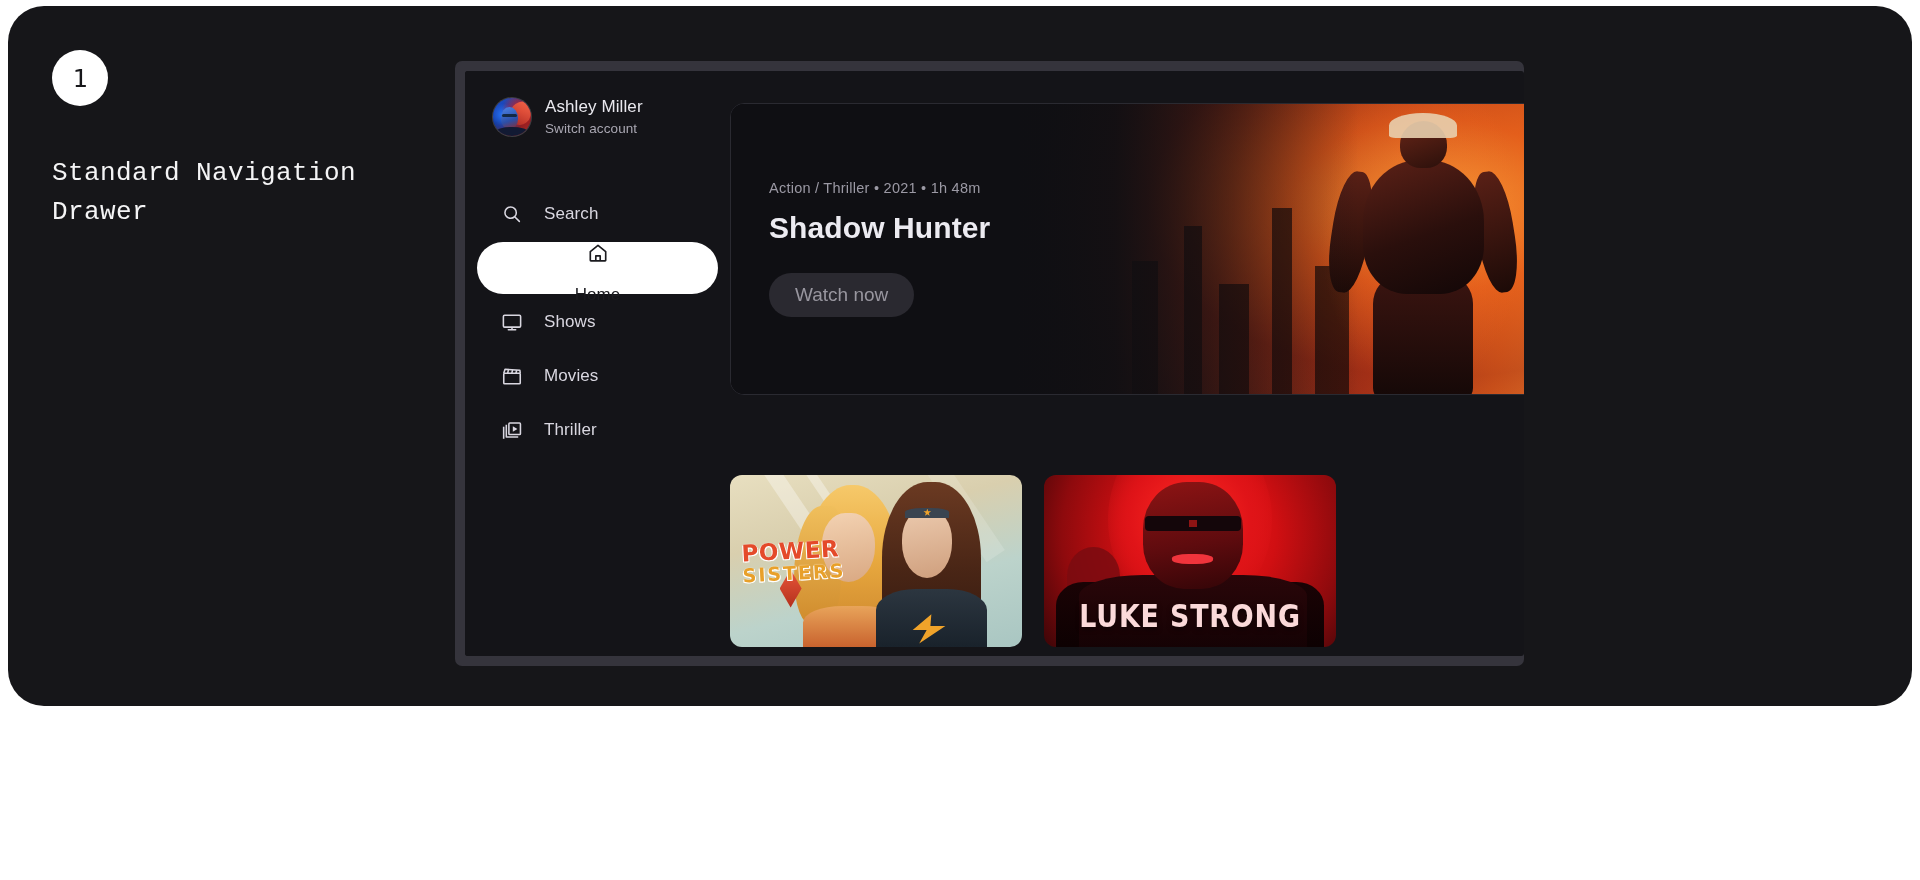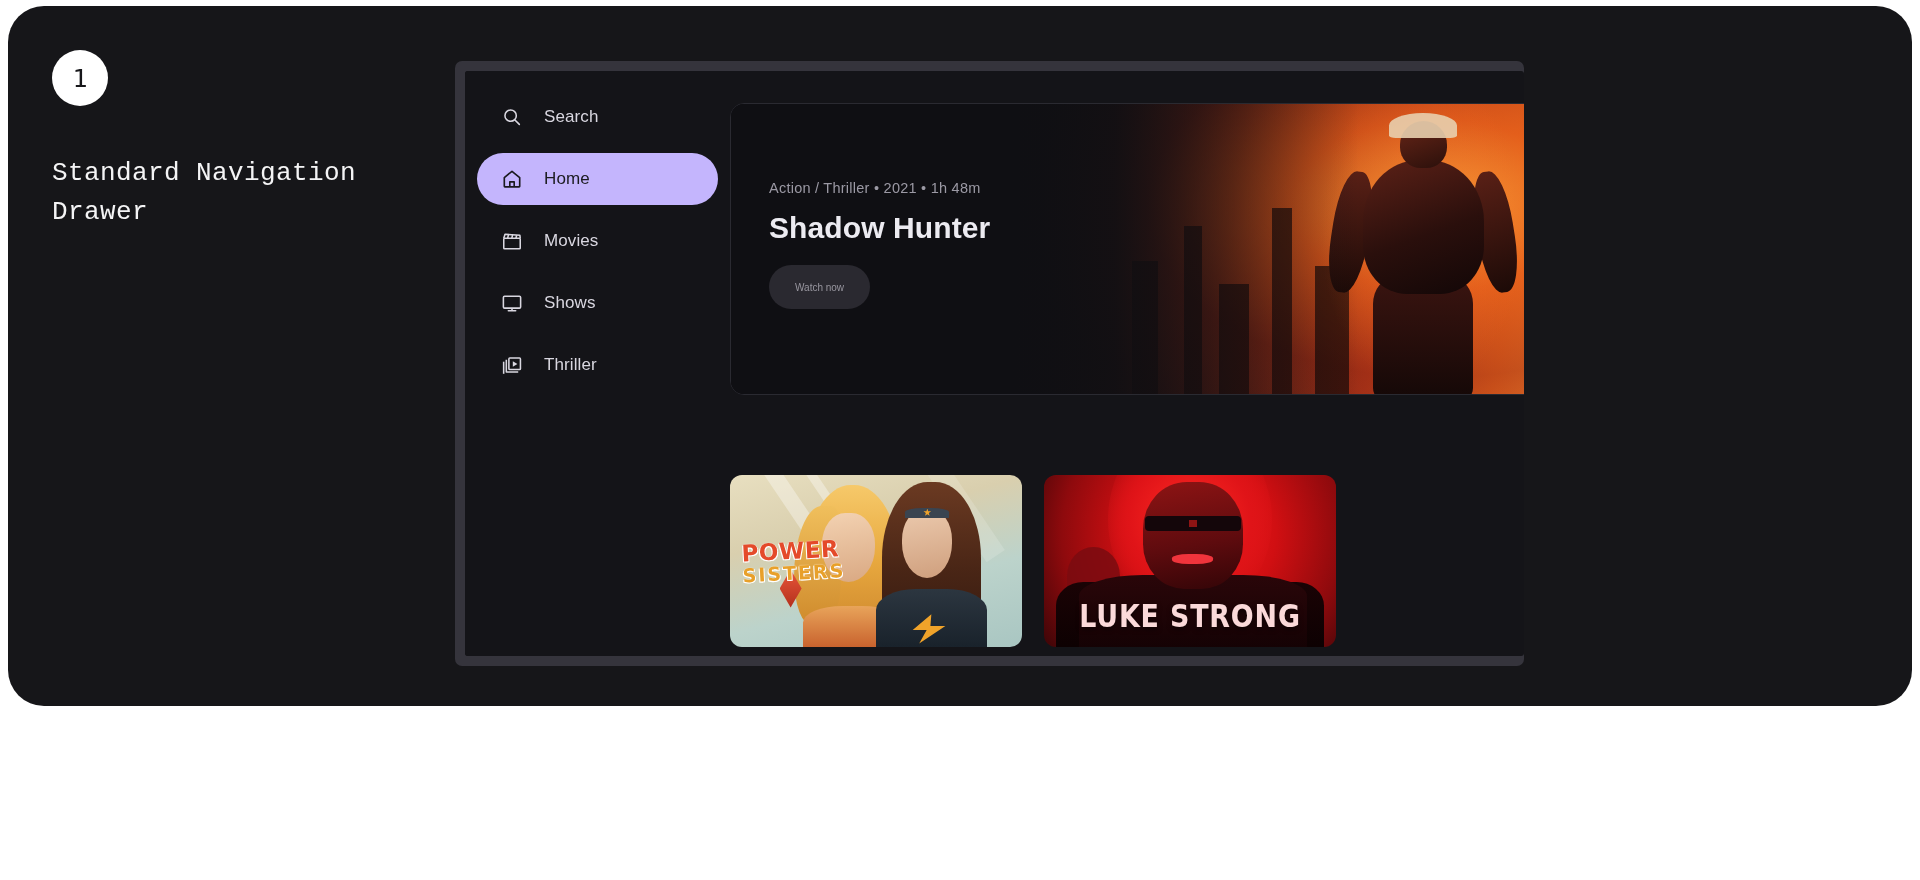--- a/index.html
+++ b/index.html
@@ -92,29 +92,29 @@
     background:#0d2030; border-radius:2px; opacity:.85;
   }
   .avatar .av-body {
     position:absolute; left:10%; bottom:0; width:80%; height:22%;
     background:#121a33; border-radius:48% 48% 0 0;
   }
   .acct-text { display:flex; flex-direction:column; gap:4px; }
   .acct-name { font-size:17px; color:#e9e8ee; font-weight:500; letter-spacing:.1px; }
   .acct-sub  { font-size:13.5px; color:#a9a7b2; letter-spacing:.1px; }
 
-  .nav { display:flex; flex-direction:column; gap:10px; }
+  .nav { display:flex; flex-direction:column; gap:2px; }
   .nav-item {
     display:flex; align-items:center; gap:21px;
     height:52px; padding:0 24px;
     border-radius:26px;
     color:#d9d7e0; cursor:pointer;
   }
   .nav-item .nav-label { font-size:17px; letter-spacing:.1px; }
-  .nav-item.active { background:#c4b5fd; color:#1b1b1f; }
+  .nav-item.active { background:#ffffff; color:#1b1b1f;flex-direction:column; }
   .nav-item.active .nav-label { font-weight:400; }
   .ico { width:22px; height:22px; flex:0 0 22px; display:block; }
   .ico svg { display:block; width:22px; height:22px; }
   .nav-spacer { flex:1 1 auto; }
   .nav-bottom { padding-bottom:18px; }
 
   
   #content {
     flex:1 1 auto; position:relative;
     padding:32px 0 0 0;
@@ -180,23 +180,23 @@
     position:absolute; inset:0;
     background:linear-gradient(90deg,#0f0f13 0%, #0f0f13 32%, rgba(15,15,19,.92) 44%, rgba(15,15,19,.45) 58%, rgba(15,15,19,0) 72%);
   }
   .hero-copy {
     position:absolute; left:38px; top:76px; width:420px; z-index:4;
   }
   .hero-meta { font-size:14.5px; color:#9b99a4; letter-spacing:.25px; }
   .hero-title { margin-top:15px; font-size:30px; color:#ecebf1; font-weight:700; letter-spacing:.1px; }
   .hero-desc { margin-top:20px; font-size:15.5px; line-height:25px; color:#b6b4c0; }
   .watch-btn {
-    margin-top:20px; display:inline-flex; align-items:center; justify-content:center;
+    margin-top:28px; display:inline-flex; align-items:center; justify-content:center;
     height:44px; padding:0 26px; border-radius:22px;
-    background:#2a2930; color:#98969f; font-size:10px;
+    background:#2a2930; color:#98969f; font-size:19px;
     border:none; cursor:pointer;
   }
 
   
   .card-row {
     position:absolute; left:0; top:404px;
     display:flex; gap:22px;
   }
   .card {
     position:relative; width:292px; height:172px;
@@ -335,20 +335,33 @@
       <span>1</span>
     </div>
     <div class="ann-title">Standard Navigation Drawer</div>
   </div>
 
   <div id="window">
     <div id="app">
 
       <nav id="drawer">
 
+        <div class="account">
+          <div class="avatar">
+            <div class="av-bg"></div>
+              <div class="av-hair"></div>
+              <div class="av-face"></div>
+            <div class="av-glass"></div>
+              <div class="av-body"></div>
+          </div>
+          <div class="acct-text">
+            <div class="acct-name">Ashley Miller</div>
+            <div class="acct-sub">Switch account</div>
+          </div>
+        </div>
 
         <div class="nav">
 
           <div class="nav-item">
             <span class="ico">
               <svg viewBox="0 0 24 24" fill="none" stroke="currentColor" stroke-width="1.7" stroke-linecap="round">
                 <circle cx="10.5" cy="10.5" r="6.2"></circle>
                   <line x1="15.2" y1="15.2" x2="20" y2="20"></line>
               </svg>
             </span>
@@ -356,42 +369,42 @@
           </div>
 
           <div class="nav-item active">
             <span class="ico">
               <svg viewBox="0 0 24 24" fill="none" stroke="currentColor" stroke-width="1.8" stroke-linejoin="round">
                 <path d="M3.6 10.4 12 3.6l8.4 6.8V20a0.6 0.6 0 0 1-.6.6H4.2a0.6 0.6 0 0 1-.6-.6z"></path>
                 <path d="M9.6 20.6v-5.4h4.8v5.4"></path>
               </svg>
             </span>
             <span class="nav-label">Home</span>
+          </div>
+
+          <div class="nav-item">
+            <span class="ico">
+              <svg viewBox="0 0 24 24" fill="none" stroke="currentColor" stroke-width="1.7" stroke-linejoin="round">
+                <rect x="2.6" y="4.6" width="18.8" height="13" rx="1.3"></rect>
+                <line x1="8" y1="20.4" x2="16" y2="20.4" stroke-linecap="round"></line>
+                <line x1="12" y1="17.6" x2="12" y2="20.4"></line>
+              </svg>
+            </span>
+            <span class="nav-label">Shows</span>
           </div>
 
           <div class="nav-item">
             <span class="ico">
               <svg viewBox="0 0 24 24" fill="none" stroke="currentColor" stroke-width="1.7" stroke-linejoin="round">
                 <rect x="3" y="9" width="18" height="11.5" rx="1"></rect>
                 <path d="M3 9 4.4 4.6l16.2 1.2L21 9"></path>
                 <path d="M8.1 5.1 7.3 9M12.6 5.4 11.8 9M17.1 5.7 16.3 9"></path>
               </svg>
             </span>
             <span class="nav-label">Movies</span>
-          </div>
-
-          <div class="nav-item">
-            <span class="ico">
-              <svg viewBox="0 0 24 24" fill="none" stroke="currentColor" stroke-width="1.7" stroke-linejoin="round">
-                <rect x="2.6" y="4.6" width="18.8" height="13" rx="1.3"></rect>
-                <line x1="8" y1="20.4" x2="16" y2="20.4" stroke-linecap="round"></line>
-                <line x1="12" y1="17.6" x2="12" y2="20.4"></line>
-              </svg>
-            </span>
-            <span class="nav-label">Shows</span>
           </div>
 
           <div class="nav-item">
             <span class="ico">
               <svg viewBox="0 0 24 24" fill="none" stroke="currentColor" stroke-width="1.7" stroke-linejoin="round">
                 <rect x="8.6" y="4.4" width="12.6" height="12.6" rx="1"></rect>
                 <path d="M5.8 6.4v13.2h13"></path>
                 <path d="M2.9 8.4v13.2"></path>
                 <path d="M12.9 7.8v6l5-3z" fill="currentColor" stroke="none"></path>
               </svg>

